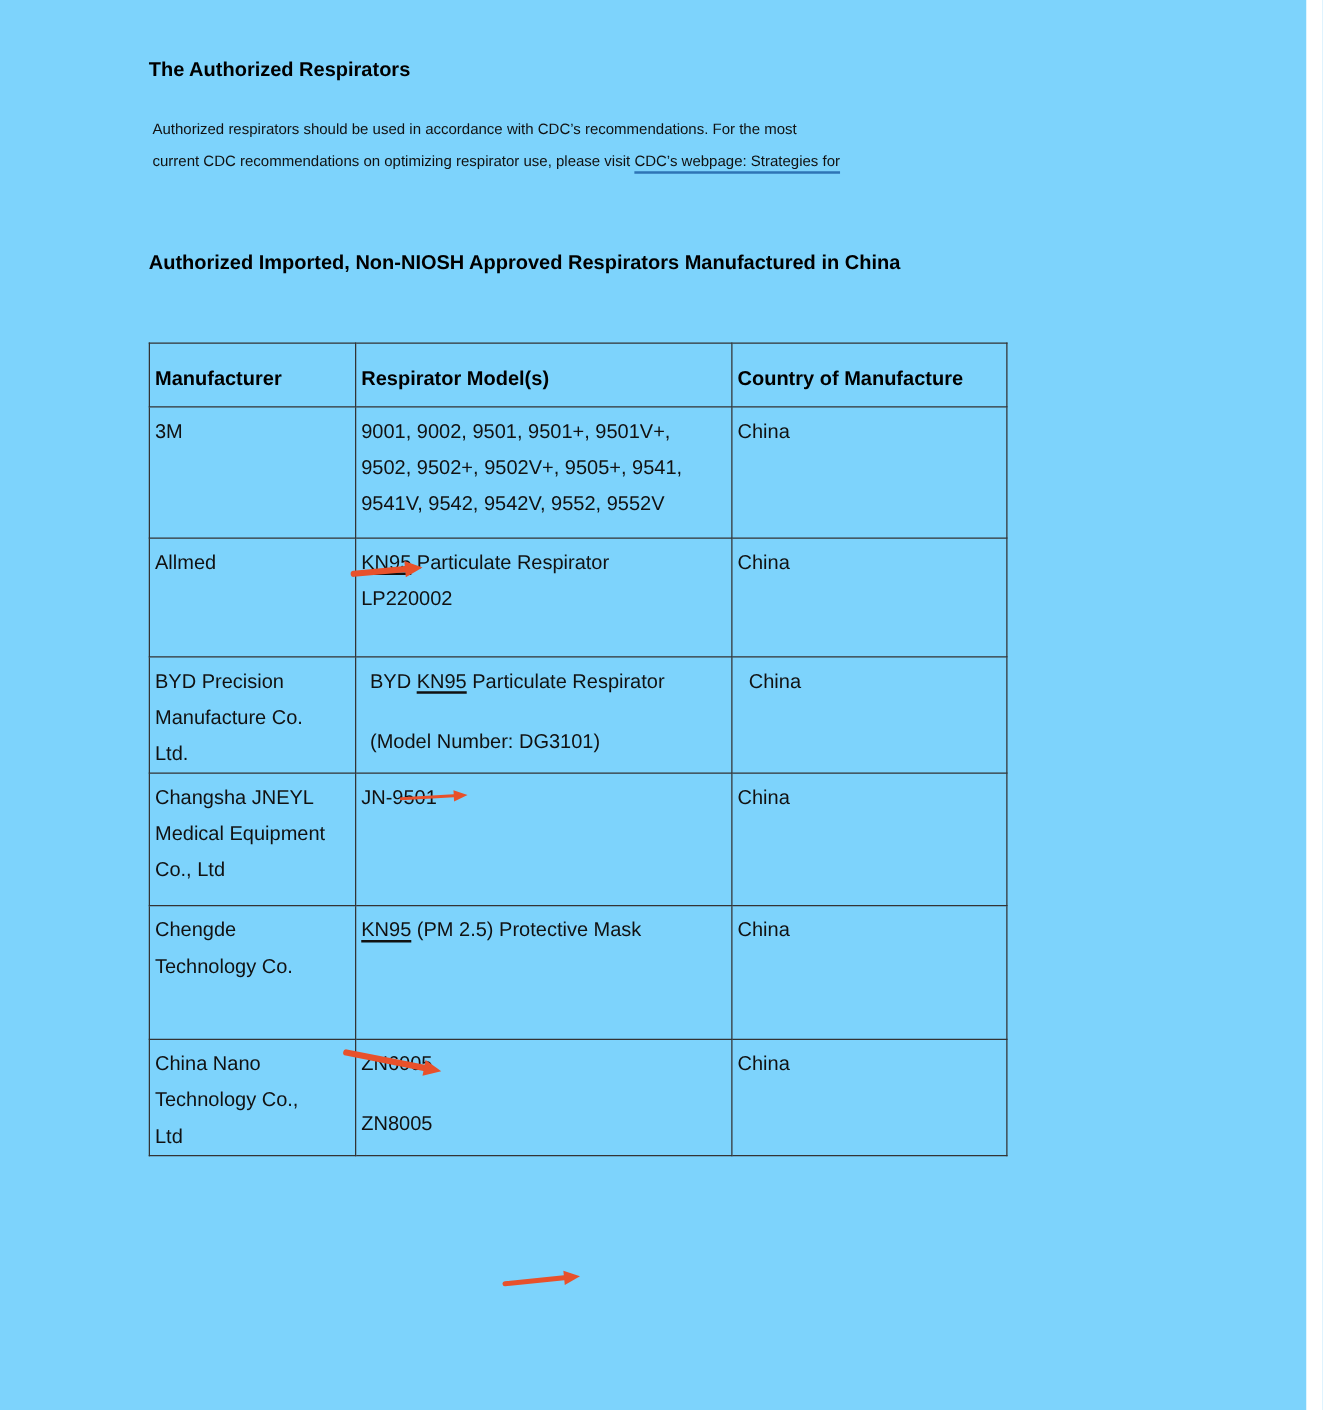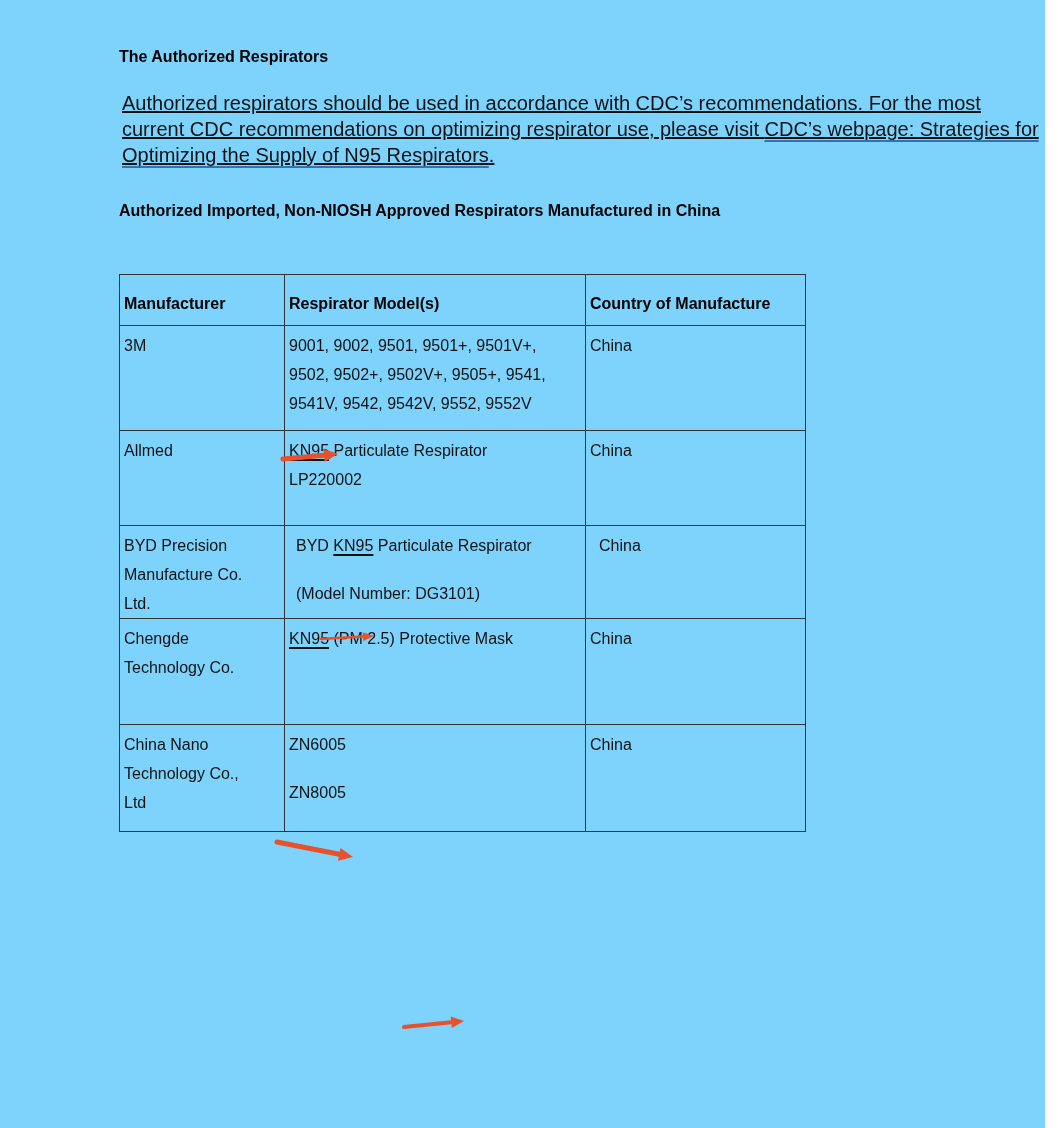--- a/index.html
+++ b/index.html
@@ -6,21 +6,21 @@
   .page{
     position:relative;width:1045px;height:1128px;background:#7dd3fc;overflow:hidden;
     font-family:"Liberation Sans","DejaVu Sans",sans-serif;color:#111;
   }
   .title{
     position:absolute;left:119px;top:47px;margin:0;
     font-size:16px;font-weight:bold;line-height:20px;color:#000;
   }
   .intro{
     position:absolute;left:122px;top:90px;margin:0;
-    font-size:20px;line-height:26px;color:#111;text-decoration:underline;
+    font-size:12px;line-height:26px;color:#111;
   }
   .intro .line{white-space:nowrap;}
   .intro .link{
     color:#111;cursor:pointer;
     text-decoration:underline;
     text-decoration-color:#2e74b5;
     text-decoration-thickness:2px;
     text-underline-offset:3.5px;
   }
   .section-heading{
@@ -64,21 +64,20 @@
 </style>
 </head>
 <body>
 
 <div class="page">
   <h1 class="title">The Authorized Respirators</h1>
 
   <div class="intro" id="intro">
       <div class="line"><span>Authorized respirators should be used in accordance with CDC’s recommendations. For the most</span></div>
       <div class="line"><span>current CDC recommendations on optimizing respirator use, please visit </span><span class="link">CDC’s webpage: Strategies for</span></div>
-      <div class="line"><span class="link">Optimizing the Supply of N95 Respirators</span><span>.</span></div>
     </div>
 
   <h2 class="section-heading">Authorized Imported, Non-NIOSH Approved Respirators Manufactured in China</h2>
 
   <table class="resp-table">
     <colgroup>
         <col class="c1">
         <col class="c2">
         <col class="c3">
       </colgroup>
@@ -116,20 +115,29 @@
             <div class="mfr">BYD Precision<br>Manufacture Co.<br>Ltd.</div>
           </td>
           <td>
             <p class="indent"><span>BYD </span><span class="kn-underline">KN95</span><span> Particulate Respirator</span></p>
             <p class="gap indent"><span>(Model Number: DG3101)</span></p>
           </td>
           <td class="country-indent">China</td>
         </tr>
         <tr>
           <td>
+            <div class="mfr">Changsha JNEYL<br>Medical Equipment<br>Co., Ltd</div>
+          </td>
+          <td>
+            <p><span>JN-9501</span></p>
+          </td>
+          <td>China</td>
+        </tr>
+        <tr>
+          <td>
             <div class="mfr">Chengde<br>Technology Co.</div>
           </td>
           <td>
             <p><span class="kn-underline">KN95</span><span> (PM 2.5) Protective Mask</span></p>
           </td>
           <td>China</td>
         </tr>
         <tr>
           <td>
             <div class="mfr">China Nano<br>Technology Co.,<br>Ltd</div>

